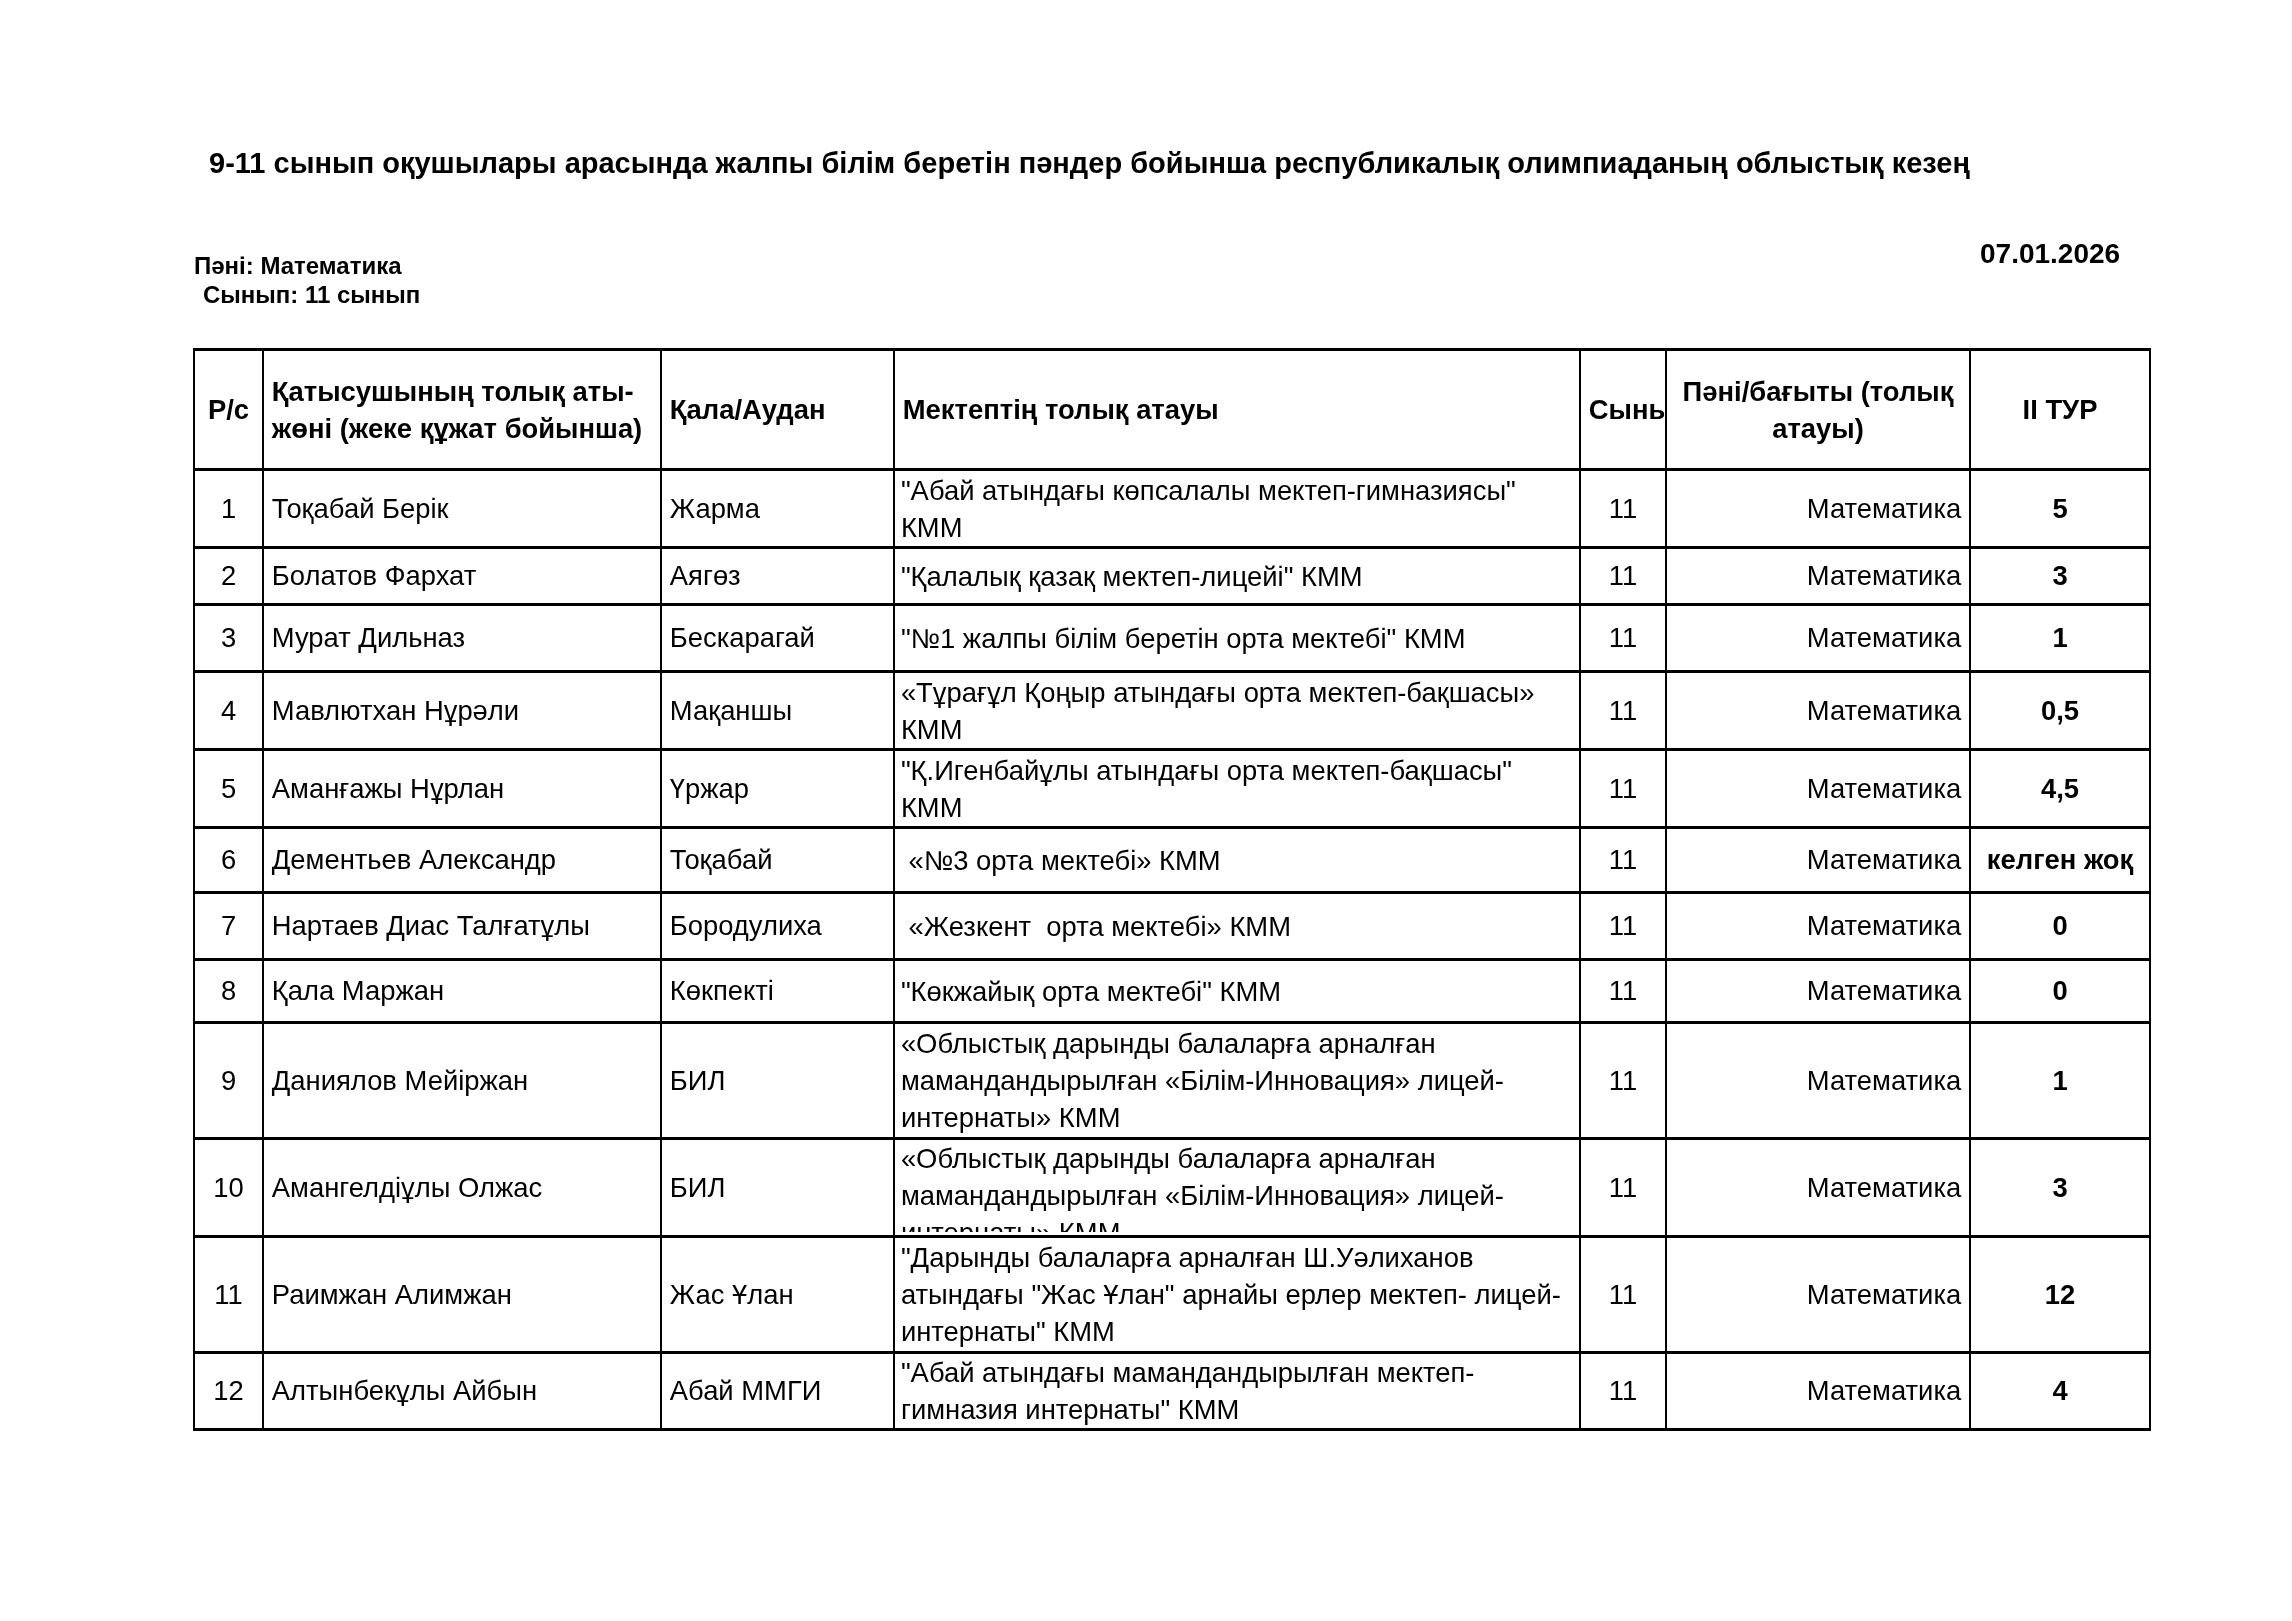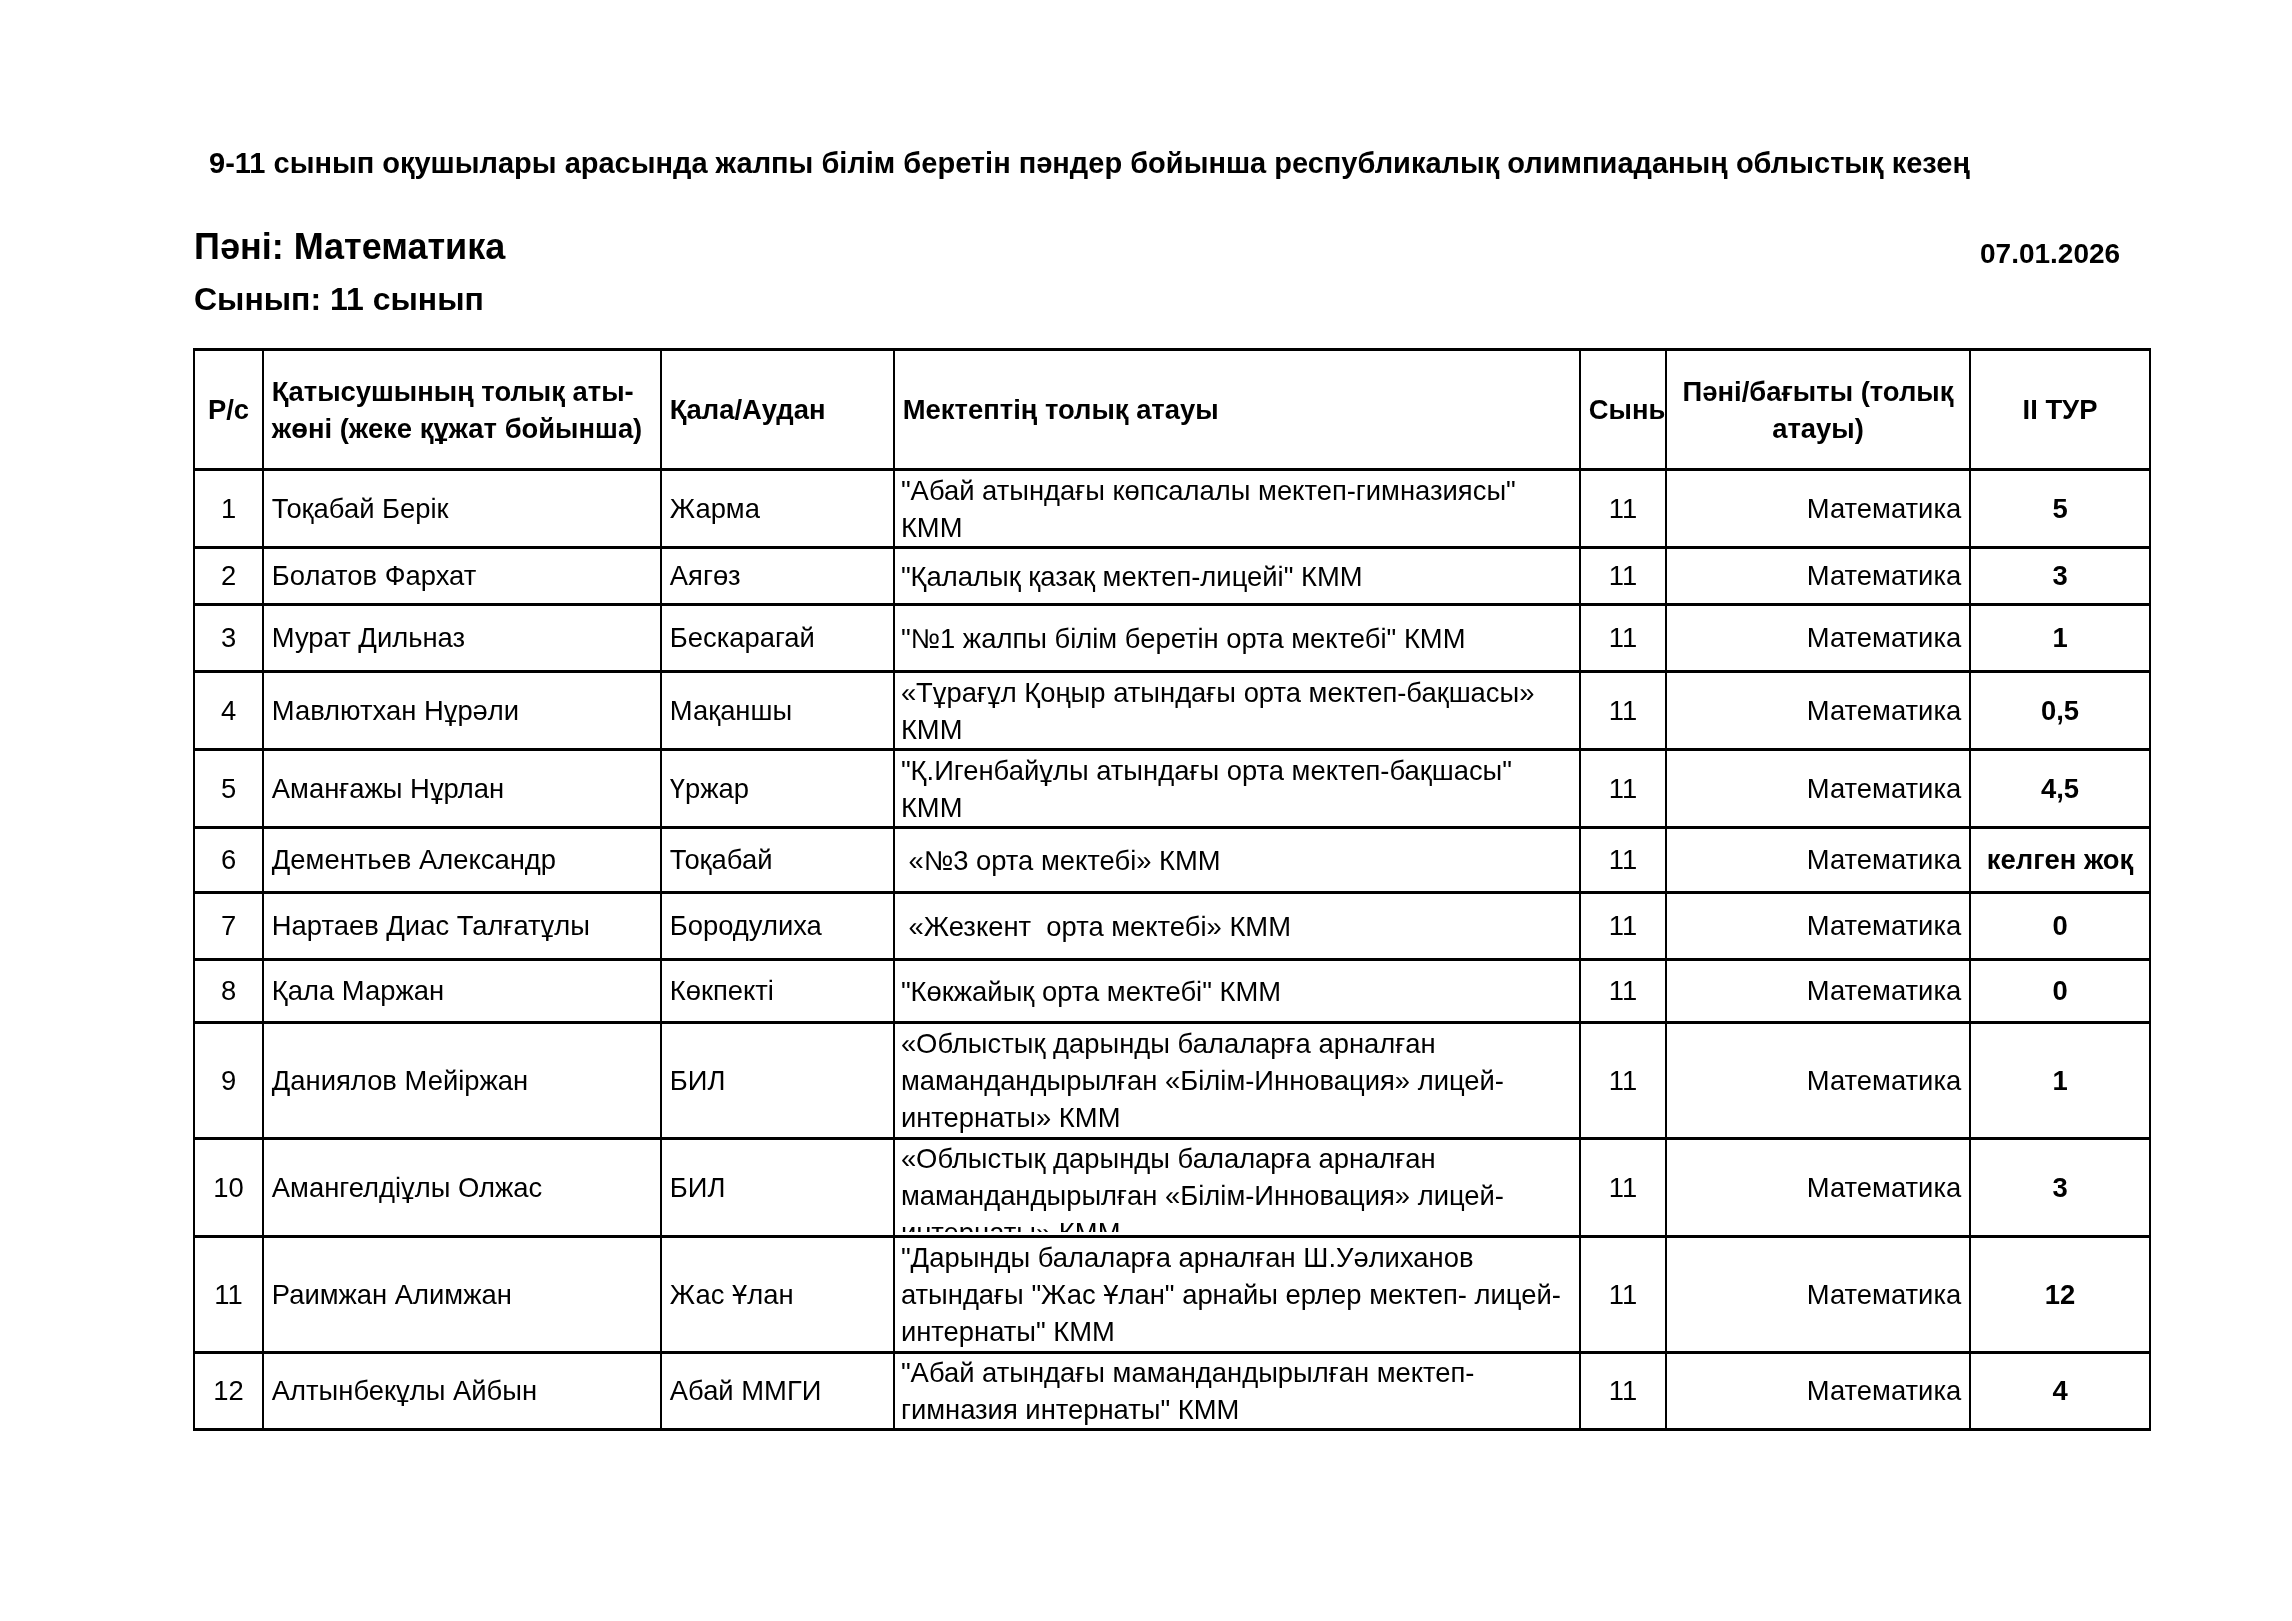--- a/index.html
+++ b/index.html
@@ -20,29 +20,29 @@
     left: 209px;
     top: 147px;
     width: 1862px;
     font-size: 29px;
     font-weight: bold;
     white-space: nowrap;
   }
   .meta-subject {
     position: absolute;
     left: 194px;
-    top: 226px;
-    font-size: 36px;
+    top: 252px;
+    font-size: 24px;
     font-weight: bold;
   }
   .meta-class {
     position: absolute;
-    left: 194px;
+    left: 203px;
     top: 281px;
-    font-size: 32px;
+    font-size: 24px;
     font-weight: bold;
   }
   .meta-date {
     position: absolute;
     left: 1980px;
     top: 238px;
     font-size: 28px;
     font-weight: bold;
   }
   table.results {

